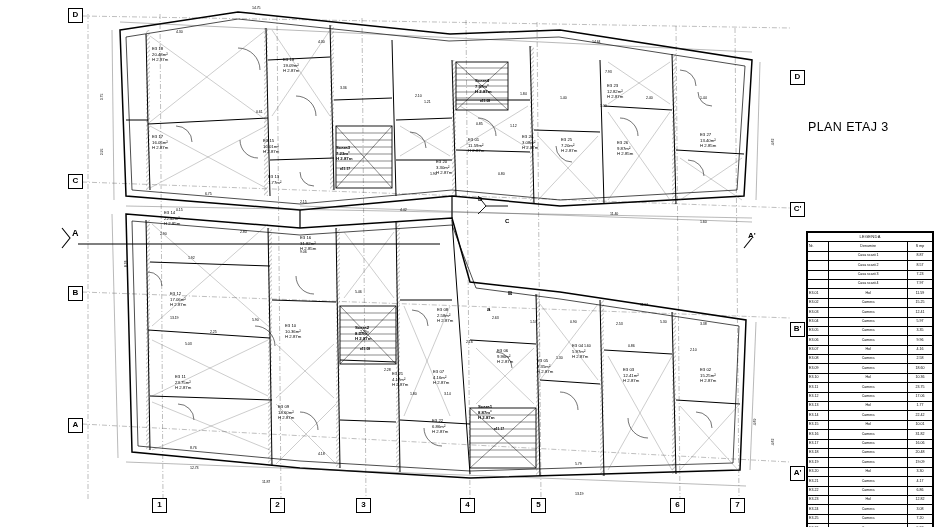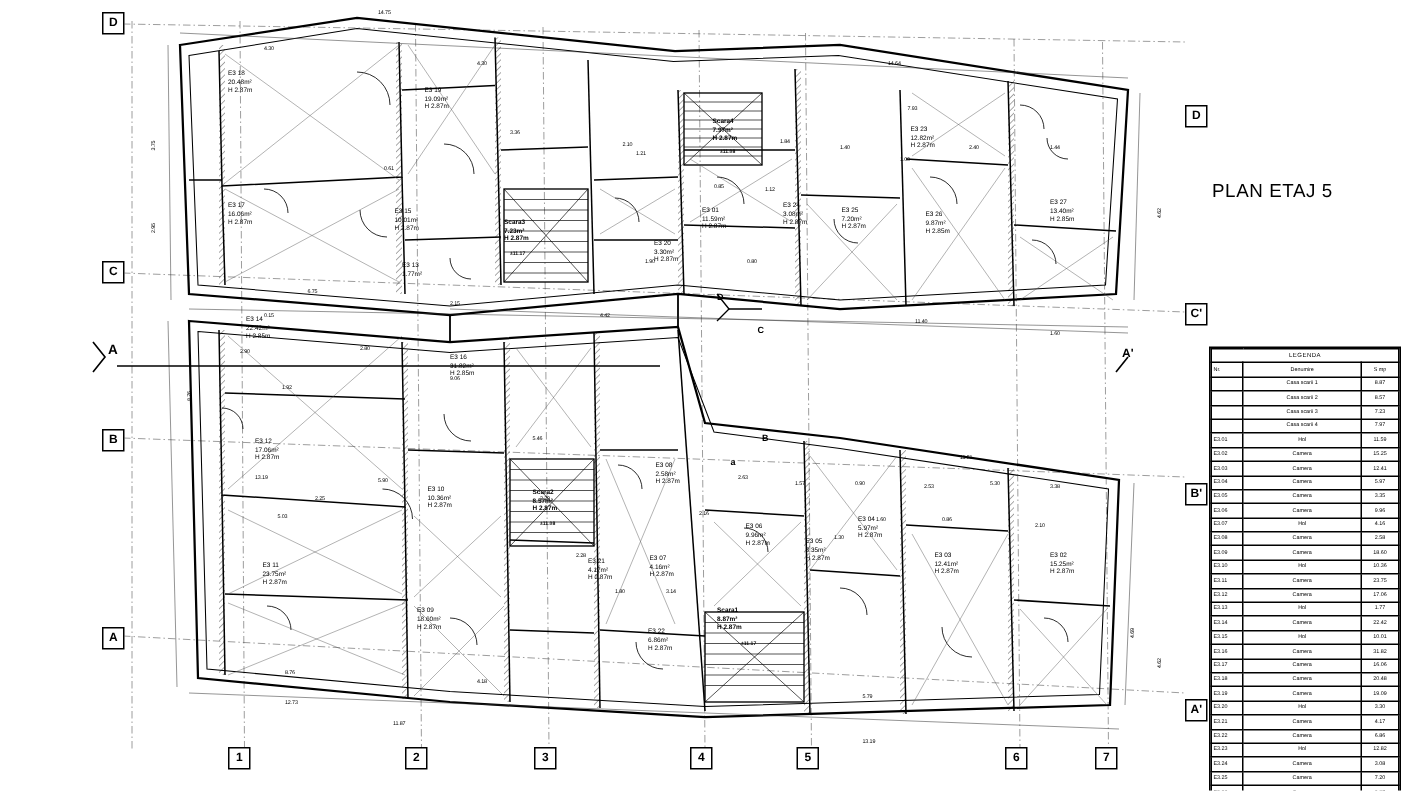--- a/index.html
+++ b/index.html
@@ -236,21 +236,21 @@
         <path d="M78,244 L440,244"></path>
         <path d="M752,238 L744,248"></path>
       </g>
       <g stroke-width=".9">
         <path d="M478,196 L486,206 L478,214"></path>
         <path d="M486,206 L508,206"></path>
       </g>
     </g>
   </svg>
 
-  <div class="title" style="left:808px;top:120px;">PLAN ETAJ 5</div>
+  <div class="title" style="left:808px;top:120px;">PLAN ETAJ 3</div>
 
   <div class="bub" style="left:68px;top:8px;">D</div>
   <div class="bub" style="left:68px;top:174px;">C</div>
   <div class="bub" style="left:68px;top:286px;">B</div>
   <div class="bub" style="left:68px;top:418px;">A</div>
 
   <div class="bub" style="left:790px;top:70px;">D</div>
   <div class="bub" style="left:790px;top:202px;">C'</div>
   <div class="bub" style="left:790px;top:322px;">B'</div>
   <div class="bub" style="left:790px;top:466px;">A'</div>

